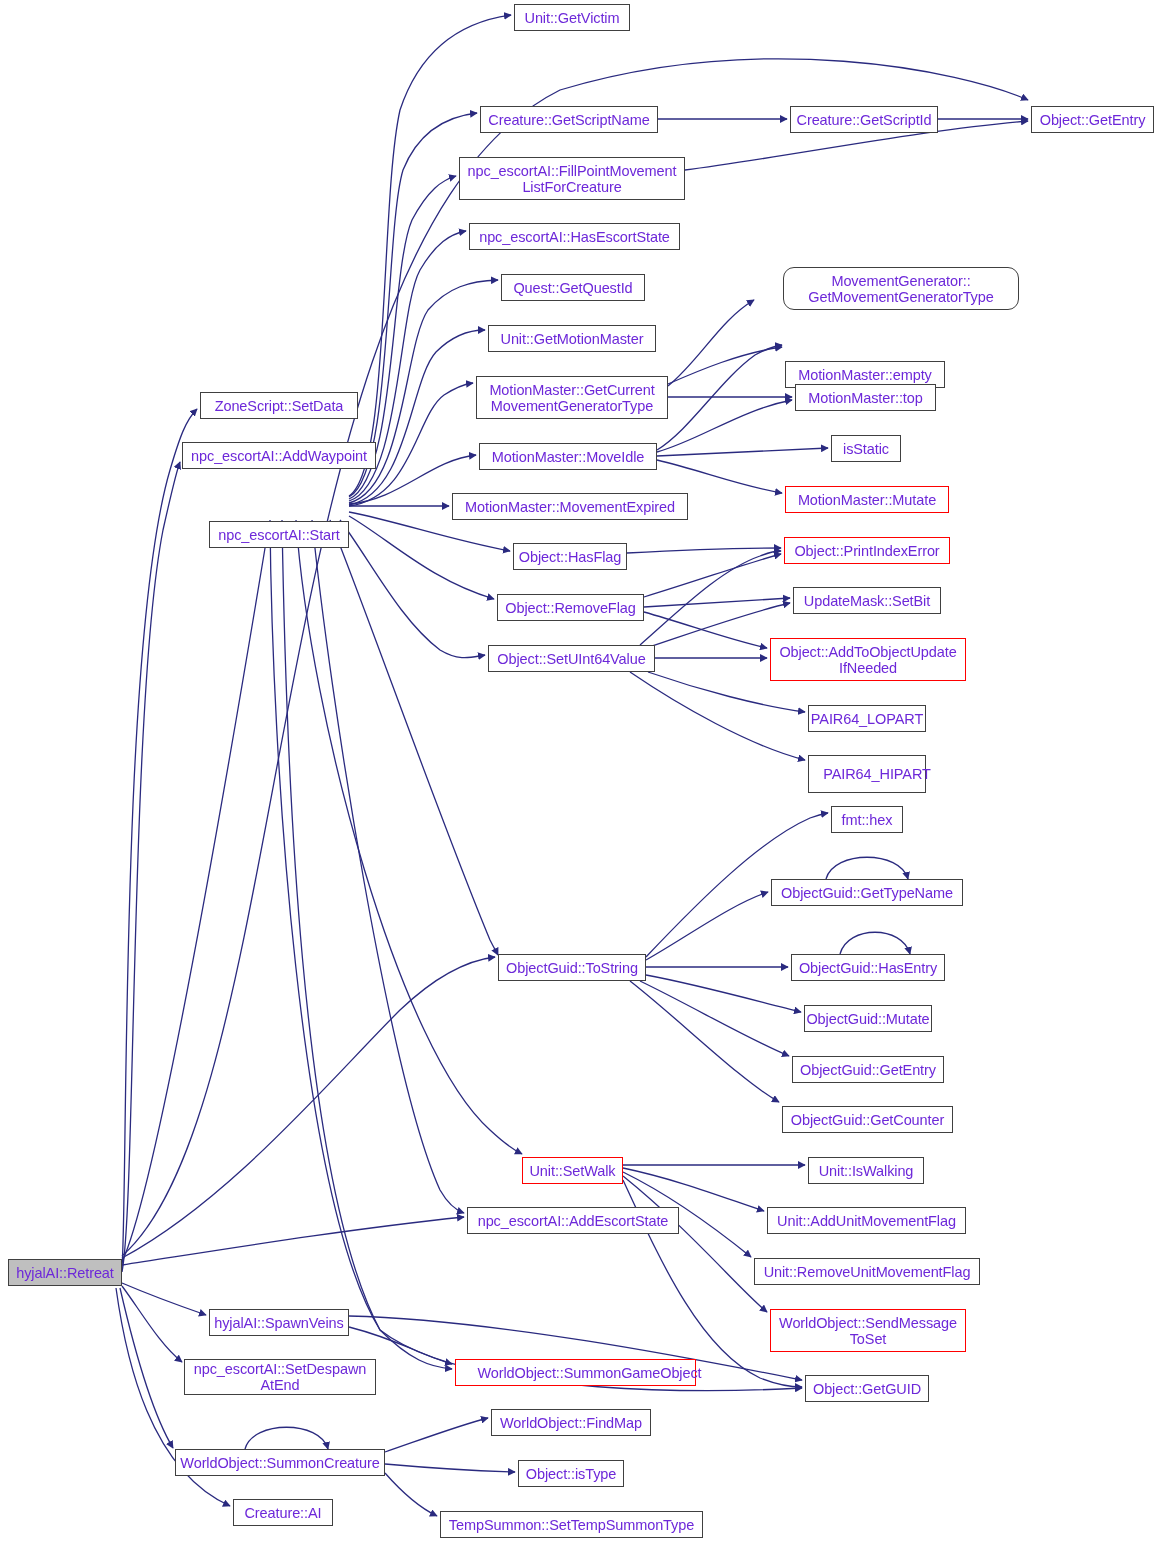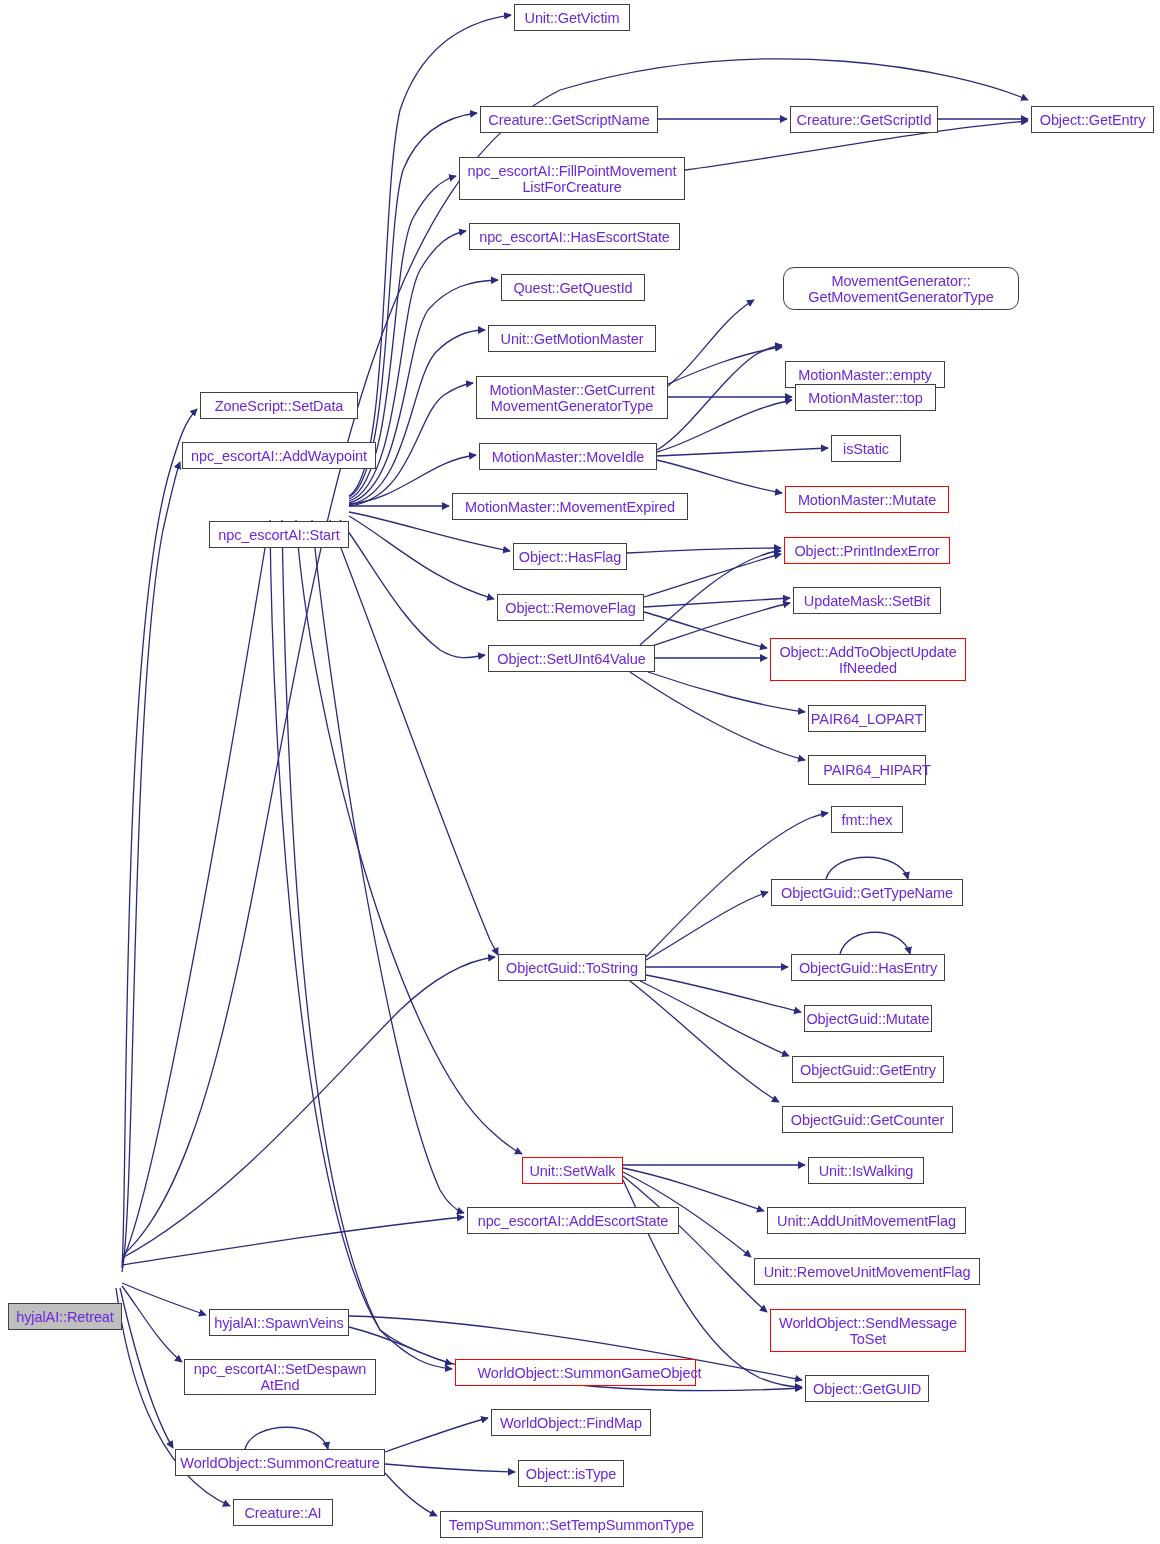--- a/index.html
+++ b/index.html
@@ -35,21 +35,20 @@
     color: #6d28d9;
     font-size: 14.5px;
     line-height: 16px;
     letter-spacing: -0.1px;
     white-space: pre-line;
     padding: 0 3px;
   }
   .node.root {
     background: #bfbfbf;
     border: 1px solid #404040;
-    margin-top: 44px;
   }
   .node.highlight {
     border: 1px solid #ff0000;
   }
 </style>
 </head>
 <body>
 
 <div id="canvas">
   <svg id="edge-layer" viewBox="0 0 1160 1544" xmlns="http://www.w3.org/2000/svg">
@@ -163,21 +162,21 @@
 GetMovementGeneratorType</div>
       <div class="node" style="left: 785px; top: 333px; width: 160px; height: 27px; margin-top: 28px;">MotionMaster::empty</div>
       <div class="node" style="left: 795px; top: 384px; width: 141px; height: 27px;">MotionMaster::top</div>
       <div class="node" style="left: 831px; top: 435px; width: 70px; height: 27px;">isStatic</div>
       <div class="node highlight" style="left: 785px; top: 486px; width: 164px; height: 27px;">MotionMaster::Mutate</div>
       <div class="node highlight" style="left: 784px; top: 537px; width: 166px; height: 27px;">Object::PrintIndexError</div>
       <div class="node" style="left: 793px; top: 587px; width: 148px; height: 27px;">UpdateMask::SetBit</div>
       <div class="node highlight" style="left: 770px; top: 638px; width: 196px; height: 43px;">Object::AddToObjectUpdate
 IfNeeded</div>
       <div class="node" style="left: 808px; top: 705px; width: 118px; height: 27px;">PAIR64_LOPART</div>
-      <div class="node" style="left: 808px; top: 755px; width: 118px; height: 30px; padding-left: 23px;">PAIR64_HIPART</div>
+      <div class="node" style="left: 808px; top: 755px; width: 118px; height: 38px; padding-left: 23px;">PAIR64_HIPART</div>
       <div class="node" style="left: 831px; top: 806px; width: 72px; height: 27px;">fmt::hex</div>
       <div class="node" style="left: 771px; top: 879px; width: 192px; height: 27px;">ObjectGuid::GetTypeName</div>
       <div class="node" style="left: 791px; top: 954px; width: 154px; height: 27px;">ObjectGuid::HasEntry</div>
       <div class="node" style="left: 804px; top: 1005px; width: 128px; height: 27px;">ObjectGuid::Mutate</div>
       <div class="node" style="left: 792px; top: 1056px; width: 152px; height: 27px;">ObjectGuid::GetEntry</div>
       <div class="node" style="left: 782px; top: 1106px; width: 171px; height: 27px;">ObjectGuid::GetCounter</div>
       <div class="node" style="left: 808px; top: 1157px; width: 116px; height: 27px;">Unit::IsWalking</div>
       <div class="node" style="left: 767px; top: 1207px; width: 199px; height: 27px;">Unit::AddUnitMovementFlag</div>
       <div class="node" style="left: 754px; top: 1258px; width: 226px; height: 27px;">Unit::RemoveUnitMovementFlag</div>
       <div class="node highlight" style="left: 770px; top: 1309px; width: 196px; height: 43px;">WorldObject::SendMessage

